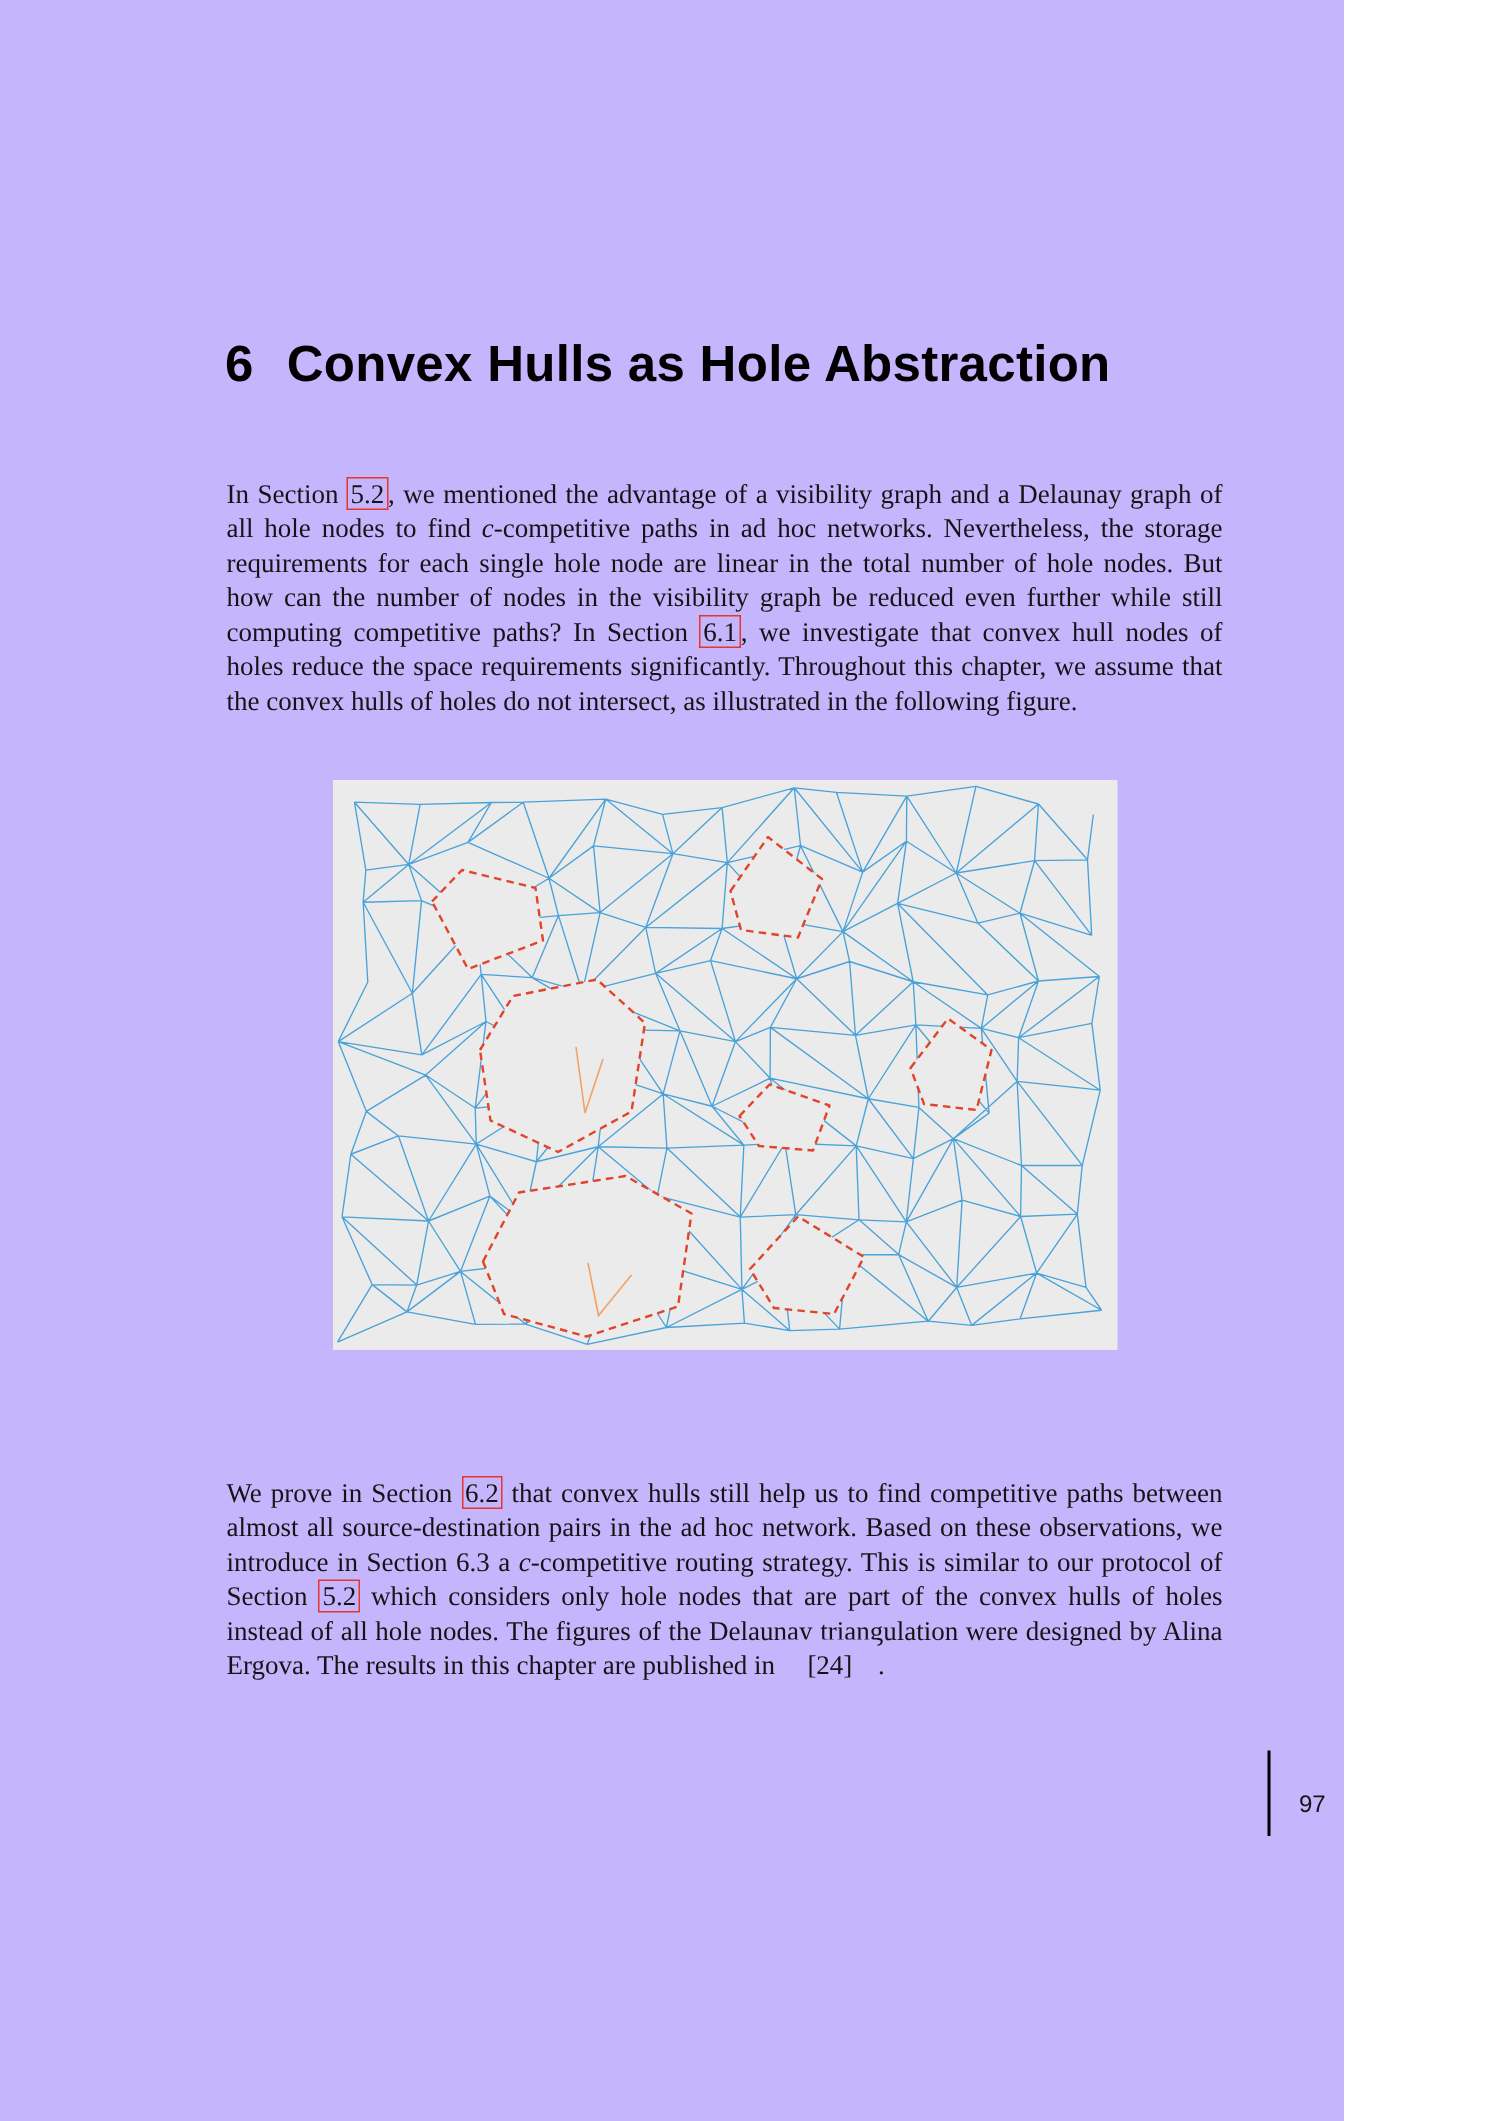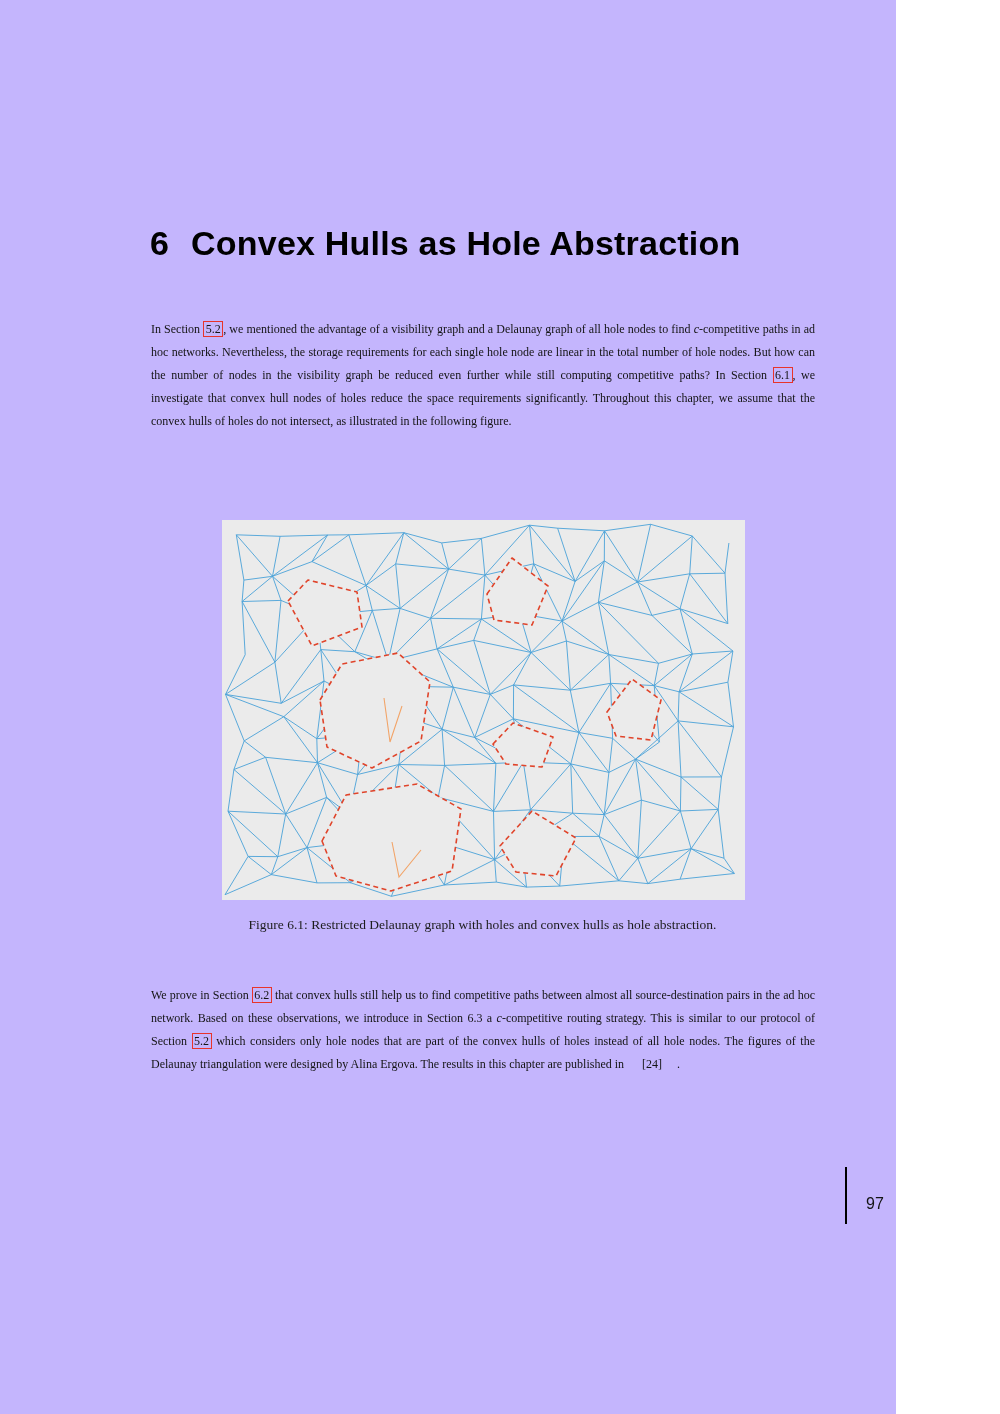--- a/index.html
+++ b/index.html
@@ -22,36 +22,36 @@
     font-size: 34px;
     letter-spacing: 0.2px;
     color: #000000;
     white-space: nowrap;
   }
   .chapter-number { margin-right: 22px; }
   .body-par {
     position: absolute;
     left: 151px;
     width: 664px;
-    font-size: 12px;
+    font-size: 18px;
     line-height: 23px;
     text-align: justify;
     color: #141414;
   }
   #para1 { top: 318px; }
   #para2 { top: 984px; }
   .seg-plain { }
   .seg-italic { font-style: italic; }
   .seg-ref-red {
     border: 1px solid #e8342a;
     padding: 0 1.5px;
     cursor: pointer;
   }
   .seg-ref-green {
-    border: 5px solid #c4b5fd;
+    border: 7px solid #c4b5fd;
     padding: 0 10px;
     cursor: pointer;
   }
   .figure-wrap {
     position: absolute;
     left: 222px;
     top: 520px;
     width: 523px;
     height: 380px;
     background: #ebebeb;
@@ -101,20 +101,19 @@
           <polygon points="98,180 120,144 176,133 208,162 199,221 150,248 105,227" fill="#ebebeb" stroke="#e0442a" stroke-width="1.6" stroke-dasharray="5 3.5" stroke-linejoin="round"></polygon>
           <polygon points="271,224 291,203 331,217 320,247 284,244" fill="#ebebeb" stroke="#e0442a" stroke-width="1.6" stroke-dasharray="5 3.5" stroke-linejoin="round"></polygon>
           <polygon points="385,192 410,159 439,180 429,220 394,216" fill="#ebebeb" stroke="#e0442a" stroke-width="1.6" stroke-dasharray="5 3.5" stroke-linejoin="round"></polygon>
           <polygon points="100,321 124,275 195,264 239,289 230,351 169,371 114,356" fill="#ebebeb" stroke="#e0442a" stroke-width="1.6" stroke-dasharray="5 3.5" stroke-linejoin="round"></polygon>
           <polygon points="278,326 310,291 354,318 334,356 294,352" fill="#ebebeb" stroke="#e0442a" stroke-width="1.6" stroke-dasharray="5 3.5" stroke-linejoin="round"></polygon>
           <polyline points="162,178 168,222 180,186" fill="none" stroke="#f2a468" stroke-width="1.1"></polyline>
           <polyline points="170,322 177,357 199,330" fill="none" stroke="#f2a468" stroke-width="1.1"></polyline>
         </svg></div>
   </figure>
 
-  <div class="caption">Figure 6.1: Restricted Delaunay graph with holes and convex hulls as hole abstraction.</div>
 
   <p class="body-par" id="para2"><span class="seg-plain">We prove in Section </span><span class="seg-ref-red">6.2</span><span class="seg-plain"> that convex hulls still help us to find competitive paths between almost all source-destination pairs in the ad hoc network. Based on these observations, we introduce in Section 6.3 a </span><span class="seg-italic">c</span><span class="seg-plain">-competitive routing strategy. This is similar to our protocol of Section </span><span class="seg-ref-red">5.2</span><span class="seg-plain"> which considers only hole nodes that are part of the convex hulls of holes instead of all hole nodes. The figures of the Delaunay triangulation were designed by Alina Ergova. The results in this chapter are published in </span><span class="seg-ref-green">[24]</span><span class="seg-plain">.</span></p>
 
   <div class="pagenum-rule"></div>
   <div class="pagenum">97</div>
 
 </div>
 
 </body></html>

